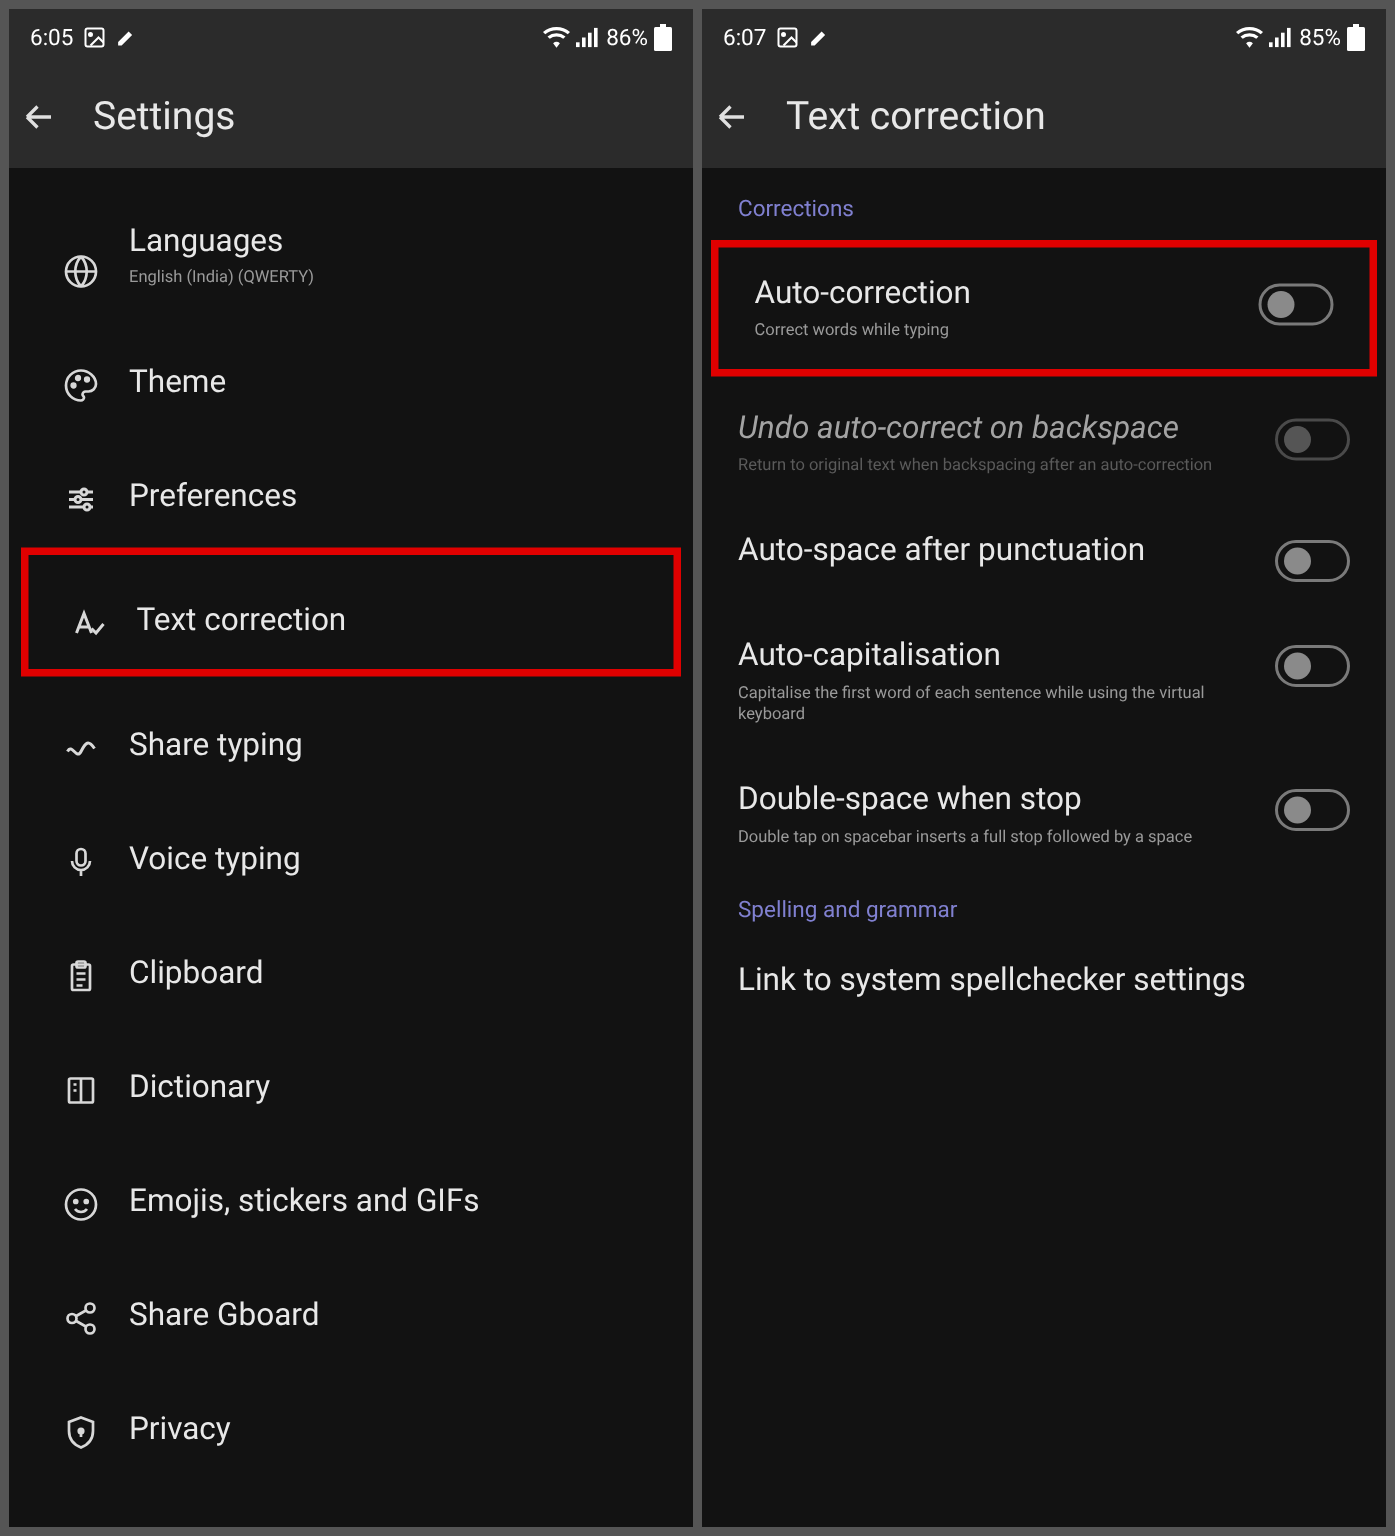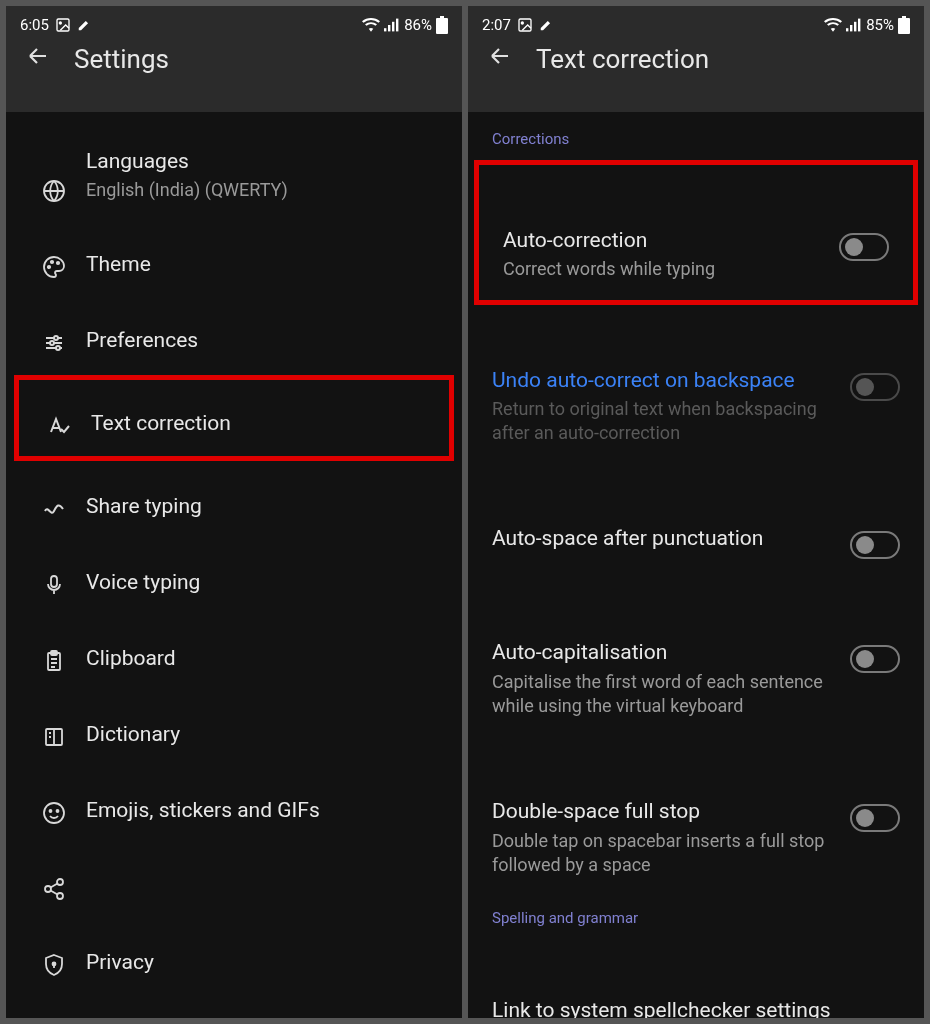--- a/index.html
+++ b/index.html
@@ -29,21 +29,22 @@
     color: #fff;
     font-size: 15px;
   }
   .status-left { display: flex; align-items: center; gap: 6px; }
   .status-right { display: flex; align-items: center; gap: 4px; }
   .status-icon { display: inline-flex; align-items: center; }
   .header {
     height: 68px;
     background: #2b2b2b;
     display: flex;
-    padding: 0 20px;
+    align-items: center;
+    padding: 0 8px;
     gap: 24px;
   }
   .back-arrow { color: #e0e0e0; cursor: pointer; }
   .header-title { color: #e8e8e8; font-size: 26px; font-weight: 400; }
   .content { flex: 1; background: #121212; padding-top: 18px; overflow: hidden; }
   .section-header {
     color: #8080d0;
     font-size: 15px;
     padding: 0 24px 8px 24px;
   }
@@ -56,22 +57,22 @@
   }
   .list-icon {
     width: 64px;
     display: flex;
     justify-content: center;
     color: #d8d8d8;
     flex-shrink: 0;
   }
   .list-text { flex: 1; }
   .list-title { color: #e8e8e8; font-size: 21px; font-weight: 400; line-height: 1.3; }
-  .list-sub { color: #9a9a9a; font-size: 18px; margin-top: 3px; line-height: 1.35; }
-  .disabled .list-title { color: #3b82f6; }
+  .list-sub { color: #9a9a9a; font-size: 11px; margin-top: 3px; line-height: 1.35; }
+  .disabled .list-title { color: #a3a3a3; font-style: italic; }
   .disabled .list-sub { color: #5a5a5a; }
   .highlight {
     border: 5px solid #e00000;
     margin: 2px 8px;
   }
   .highlight .list-item { padding-left: 8px; padding-right: 16px; }
   .r-highlight {
     border: 5px solid #e00000;
     margin: 4px 6px;
   }
@@ -94,21 +95,20 @@
     top: 3px;
     left: 4px;
   }
   .disabled .toggle { border-color: #4a4a4a; }
   .disabled .toggle::after { background: #555; }
   .r-item {
     display: flex;
     align-items: flex-start;
     padding: 18px 24px;
     cursor: pointer;
-    margin-top: 44px;
   }
   .r-item .list-text { flex: 1; padding-right: 8px; }
   .r-item .toggle { margin-top: 6px; }
   svg { display: block; }
 </style>
 </head>
 <body>
 
 <div class="phone">
   <div class="status-bar">
@@ -279,20 +279,23 @@
 
     <div class="list-item">
       <span class="list-icon">
         <svg width="24" height="24" viewBox="0 0 24 24" fill="none" stroke="#d8d8d8" stroke-width="1.8">
             <circle cx="18" cy="5" r="3"></circle>
             <circle cx="6" cy="12" r="3"></circle>
             <circle cx="18" cy="19" r="3"></circle>
             <path d="M8.5 10.5l7-4M8.5 13.5l7 4"></path>
           </svg>
       </span>
+      <div class="list-text">
+        <div class="list-title">Share Gboard</div>
+      </div>
     </div>
 
     <div class="list-item">
       <span class="list-icon">
         <svg width="24" height="24" viewBox="0 0 24 24" fill="none" stroke="#d8d8d8" stroke-width="1.8">
             <path d="M12 2l8 3v6c0 5-3 9-8 11-5-2-8-6-8-11V5l8-3z"></path>
             <circle cx="12" cy="11" r="1.5" fill="#d8d8d8"></circle>
             <path d="M12 12v3"></path>
           </svg>
       </span>
@@ -300,21 +303,21 @@
         <div class="list-title">Privacy</div>
       </div>
     </div>
 
   </div>
 </div>
 
 <div class="phone">
   <div class="status-bar">
     <div class="status-left">
-      <span>2:07</span>
+      <span>6:07</span>
       <span class="status-icon">
         <svg width="16" height="16" viewBox="0 0 24 24" fill="none" stroke="#fff" stroke-width="2">
             <rect x="3" y="3" width="18" height="18" rx="2"></rect>
             <circle cx="8" cy="9" r="1.5" fill="#fff"></circle>
             <path d="M21 17l-5-5-8 8"></path>
           </svg>
       </span>
       <span class="status-icon">
         <svg width="14" height="14" viewBox="0 0 24 24" fill="#fff">
             <path d="M3 17v4h4L19 9l-4-4L3 17z"></path>
@@ -384,21 +387,21 @@
     <div class="r-item">
       <div class="list-text">
         <div class="list-title">Auto-capitalisation</div>
         <div class="list-sub">Capitalise the first word of each sentence while using the virtual keyboard</div>
       </div>
       <div class="toggle"></div>
     </div>
 
     <div class="r-item">
       <div class="list-text">
-        <div class="list-title">Double-space full stop</div>
+        <div class="list-title">Double-space when stop</div>
         <div class="list-sub">Double tap on spacebar inserts a full stop followed by a space</div>
       </div>
       <div class="toggle"></div>
     </div>
 
     <div class="section-header" style="padding-top:14px;">Spelling and grammar</div>
 
     <div class="r-item">
       <div class="list-text">
         <div class="list-title">Link to system spellchecker settings</div>

